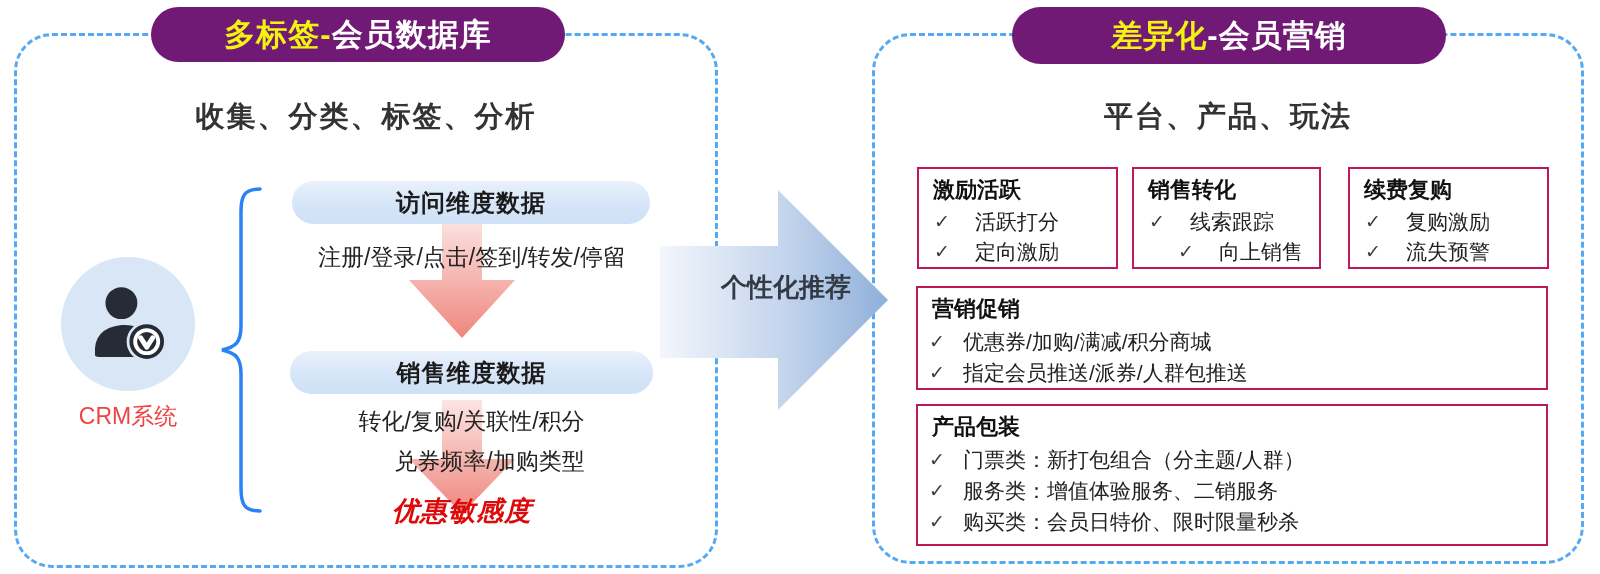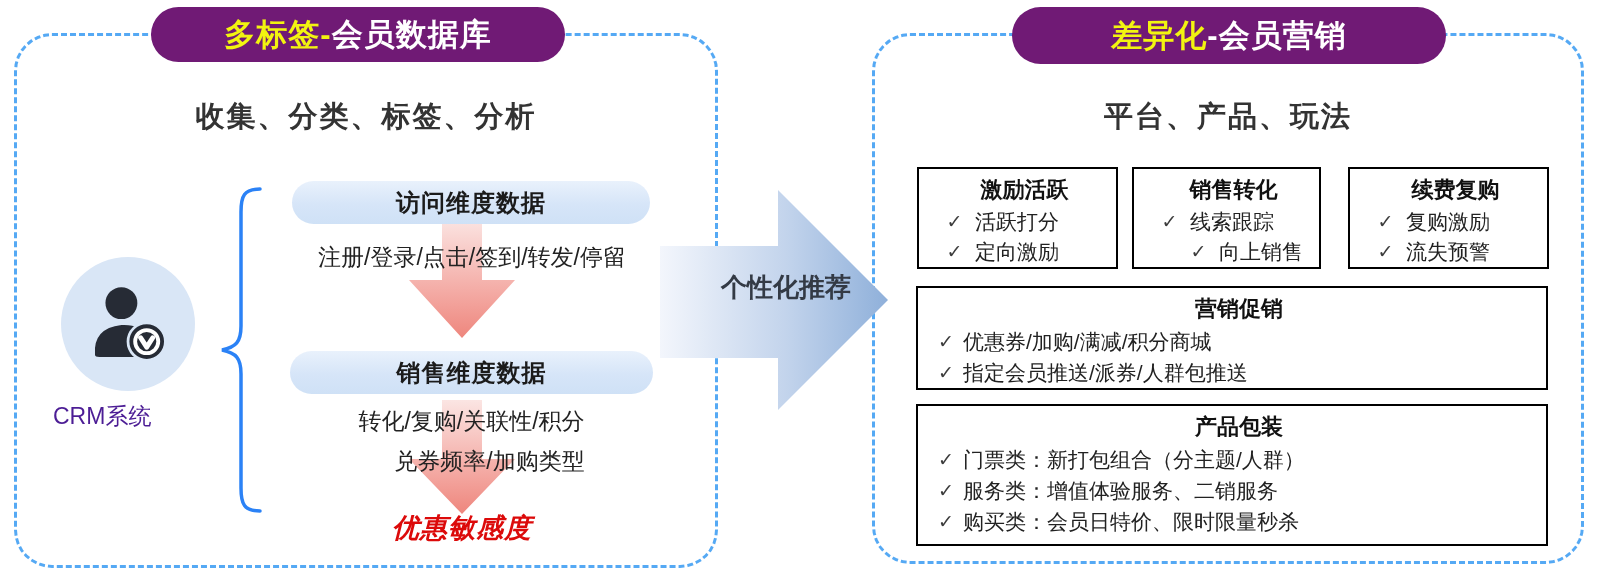--- a/index.html
+++ b/index.html
@@ -29,22 +29,22 @@
   }
   .sub-left  { left:14px;  top:97px; width:704px; }
   .sub-right { left:872px; top:97px; width:712px; }
 
   .crm-circle {
     position:absolute; left:61px; top:257px; width:134px; height:134px;
     border-radius:50%; background:#d9e6f6; display:flex;
     align-items:center; justify-content:center; z-index:2;
   }
   .crm-label {
-    position:absolute; left:53px; top:401px; width:150px; 
-    font-size:23px; color:#4c1d95; z-index:2;
+    position:absolute; left:53px; top:401px; width:150px; text-align:center;
+    font-size:23px; color:#ef4444; z-index:2;
   }
   .brace-svg { position:absolute; left:216px; top:186px; z-index:2; }
 
   .dim-pill {
     position:absolute; border-radius:22px; height:43px;
     background:linear-gradient(180deg,#e9f1fc 0%,#d6e5f8 55%,#cfe1f6 100%);
     display:flex; align-items:center; justify-content:center;
     font-size:24px; font-weight:700; color:#1b1b1b; letter-spacing:1px; z-index:3;
   }
   .pill-1 { left:292px; top:181px; width:358px; }
@@ -59,31 +59,31 @@
 
   .red-arrow { position:absolute; z-index:1; }
   .red-arrow-1 { left:409px; top:218px; }
   .red-arrow-2 { left:409px; top:400px; }
 
   .result-text {
     position:absolute; width:340px; text-align:center; font-size:27px;
     font-weight:700; font-style:italic; color:#dc0a0a; z-index:3; letter-spacing:1px;
   }
   .result-1 { left:292px; top:297px; }
-  .result-2 { left:292px; top:510px; }
+  .result-2 { left:292px; top:493px; }
 
   .center-arrow-svg { position:absolute; left:658px; top:188px; z-index:4; }
   .center-arrow-text {
     position:absolute; left:676px; top:271px; width:220px; text-align:center;
     font-size:26px; font-weight:600; color:#333a45; line-height:32px; z-index:5;
   }
 
   .info-box {
-    position:absolute; border:2px solid #000000; background:#ffffff;
-    box-sizing:border-box; z-index:2;text-align:center;
+    position:absolute; border:2px solid #be185d; background:#ffffff;
+    box-sizing:border-box; z-index:2;
   }
   .box-1 { left:917px;  top:167px; width:201px; height:102px; }
   .box-2 { left:1132px; top:167px; width:189px; height:102px; }
   .box-3 { left:1348px; top:167px; width:201px; height:102px; }
   .box-4 { left:916px;  top:286px; width:632px; height:104px; }
   .box-5 { left:916px;  top:404px; width:632px; height:142px; }
 
   .box-title { font-size:22px; font-weight:700; color:#111111; padding:6px 0 2px 14px; }
   .box-item  { display:flex; font-size:21px; color:#222222; line-height:30px; padding-left:15px; }
   .box-4 .box-item, .box-5 .box-item { padding-left:11px; line-height:31px; }

